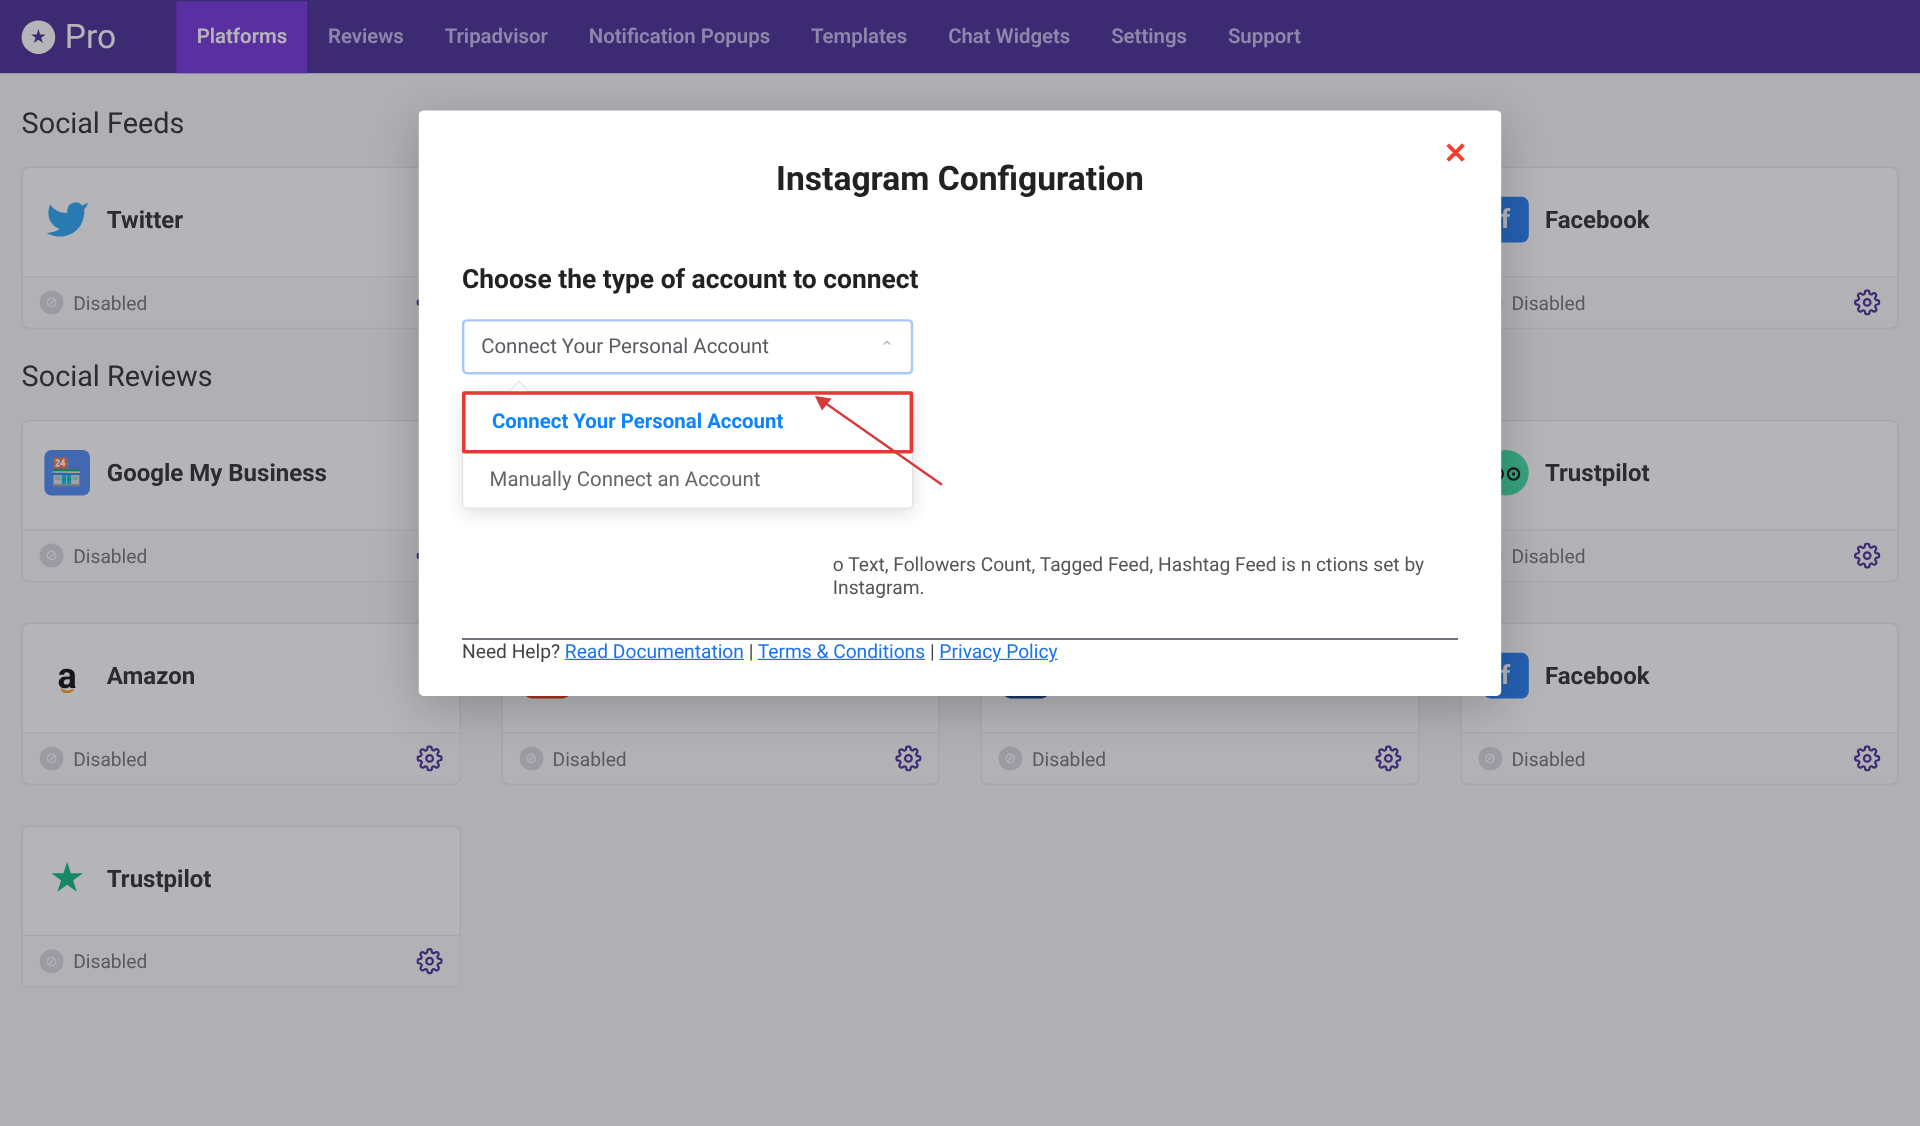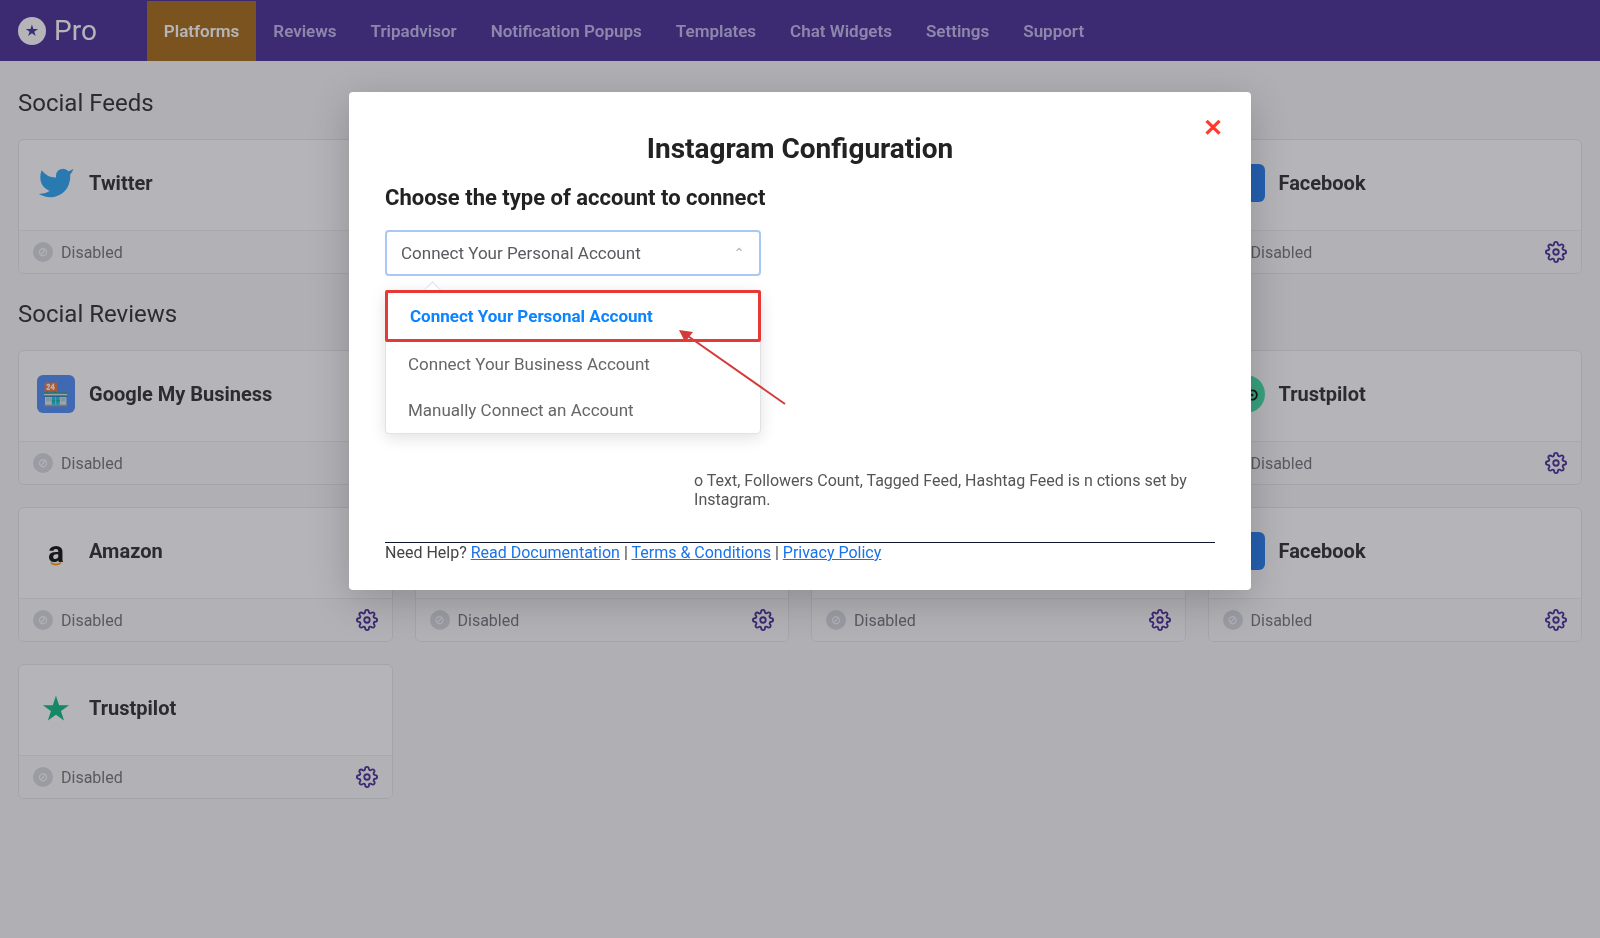--- a/index.html
+++ b/index.html
@@ -5,28 +5,28 @@
     * { margin: 0; padding: 0; box-sizing: border-box; font-family: -apple-system, BlinkMacSystemFont, "Segoe UI", Roboto, sans-serif; }
     body { background: #f5f5f7; width: 1600px; height: 938px; overflow: hidden; position: relative; }
 
     
     .topbar { background: #3d1f8f; height: 61px; display: flex; align-items: center; padding: 0 18px; }
     .logo { display: flex; align-items: center; gap: 8px; }
     .logo-icon { width: 28px; height: 28px; background: #fff; border-radius: 50%; display: flex; align-items: center; justify-content: center; color: #3d1f8f; font-size: 16px; }
     .logo-text { color: #fff; font-weight: 400; font-size: 28px; }
     .nav { display: flex; margin-left: 50px; gap: 0; }
     .nav-item { color: #c0b5e8; font-size: 17px; font-weight: 600; padding: 20px 17px; cursor: pointer; }
-    .nav-item.active { background: #a16207; color: #fff; }
+    .nav-item.active { background: #6d28d9; color: #fff; }
 
     
     .page { padding: 28px 18px; }
     .section-title { font-size: 24px; font-weight: 400; color: #222; margin-bottom: 22px; margin-top: 26px; }
     .section-title:first-child { margin-top: 0; }
 
-    .card-grid { display: grid; grid-template-columns: repeat(4, 1fr); gap: 22px; }
+    .card-grid { display: grid; grid-template-columns: repeat(4, 1fr); gap: 34px; }
     .card { background: #fff; border: 1px solid #e4e4e8; border-radius: 6px; overflow: hidden; }
     .card-head { display: flex; align-items: center; gap: 14px; padding: 18px 18px 22px; min-height: 90px; }
     .platform-icon { width: 38px; height: 38px; border-radius: 6px; display: flex; align-items: center; justify-content: center; font-size: 22px; font-weight: 700; color: #fff; flex-shrink: 0; }
     .card-name { font-size: 20px; font-weight: 700; color: #222; line-height: 1.2; }
     .card-foot { border-top: 1px solid #eceaf0; background: #fafafa; padding: 10px 14px; display: flex; align-items: center; justify-content: space-between; }
     .status { display: flex; align-items: center; gap: 8px; color: #6b6b72; font-size: 16px; }
     .status-icon { width: 20px; height: 20px; border-radius: 50%; background: #d5d5db; display: inline-flex; align-items: center; justify-content: center; color: #fff; font-size: 12px; }
     .gear-btn { color: #3d1f8f; cursor: pointer; display: flex; }
 
     .ic-twitter { color: #1da1f2; background: transparent; }
@@ -35,21 +35,21 @@
     .ic-tripadvisor { background: #34e0a1; color: #000; border-radius: 50%; }
     .ic-amazon { color: #000; background: transparent; font-size: 30px; }
     .ic-aliexpress { background: #e62e04; }
     .ic-booking { background: #003580; }
     .ic-trustpilot { color: #00b67a; background: transparent; font-size: 30px; }
 
     
     .overlay { position: absolute; inset: 0; background: rgba(60,60,70,0.38); display: flex; align-items: flex-start; justify-content: center; }
     .modal { background: #fff; width: 902px; margin-top: 92px; border-radius: 4px; padding: 40px 36px 28px; position: relative; box-shadow: 0 10px 40px rgba(0,0,0,0.2); }
     .modal-close { position: absolute; top: 22px; right: 28px; color: #ff3b30; font-size: 24px; font-weight: 700; cursor: pointer; }
-    .modal-title { font-size: 28px; font-weight: 700; text-align: center; color: #222; margin-bottom: 20px; }
+    .modal-title { font-size: 28px; font-weight: 700; text-align: center; color: #222; margin-bottom: 56px; }
     .modal-subtitle { font-size: 22px; font-weight: 700; color: #222; margin-bottom: 20px; }
 
     .select-box { width: 376px; border: 2px solid #a9c9f5; border-radius: 4px; padding: 11px 14px; font-size: 17px; color: #5a5a60; display: flex; justify-content: space-between; align-items: center; cursor: pointer; }
     .chevron { color: #b5b5c0; font-size: 14px; }
 
     .dropdown { width: 376px; background: #fff; border: 1px solid #e2e2e6; border-radius: 4px; box-shadow: 0 4px 16px rgba(0,0,0,0.12); margin-top: 14px; position: relative; }
     .dropdown::before { content: ""; position: absolute; top: -7px; left: 40px; width: 12px; height: 12px; background: #fff; border-left: 1px solid #e2e2e6; border-top: 1px solid #e2e2e6; transform: rotate(45deg); }
     .dropdown-item { padding: 13px 22px; font-size: 17px; color: #666; cursor: pointer; }
     .dropdown-item.highlighted { color: #0b84ff; font-weight: 700; border: 3px solid #e53935; border-radius: 2px; margin: -1px; position: relative; z-index: 2; }
 
@@ -271,21 +271,20 @@
     <div class="modal-title">Instagram Configuration</div>
     <div class="modal-subtitle">Choose the type of account to connect</div>
 
     <div class="select-box">
       <span>Connect Your Personal Account</span>
       <span class="chevron">⌃</span>
     </div>
 
     <div class="dropdown">
       <div class="dropdown-item highlighted">Connect Your Personal Account</div>
-      <div class="dropdown-item">Connect Your Business Account</div>
       <div class="dropdown-item">Manually Connect an Account</div>
     </div>
 
     <div style="height:18px"></div>
     <div class="hint" style="white-space:pre-line; text-align:right; padding-right:0;">
       <div style="display:flex;"><div style="width:340px"></div><div style="text-align:left;"><span>o Text, Followers Count, Tagged Feed, Hashtag Feed is n ctions set by Instagram.</span></div></div>
     </div>
 
     <div class="help-line">
       <span>Need Help? </span>

